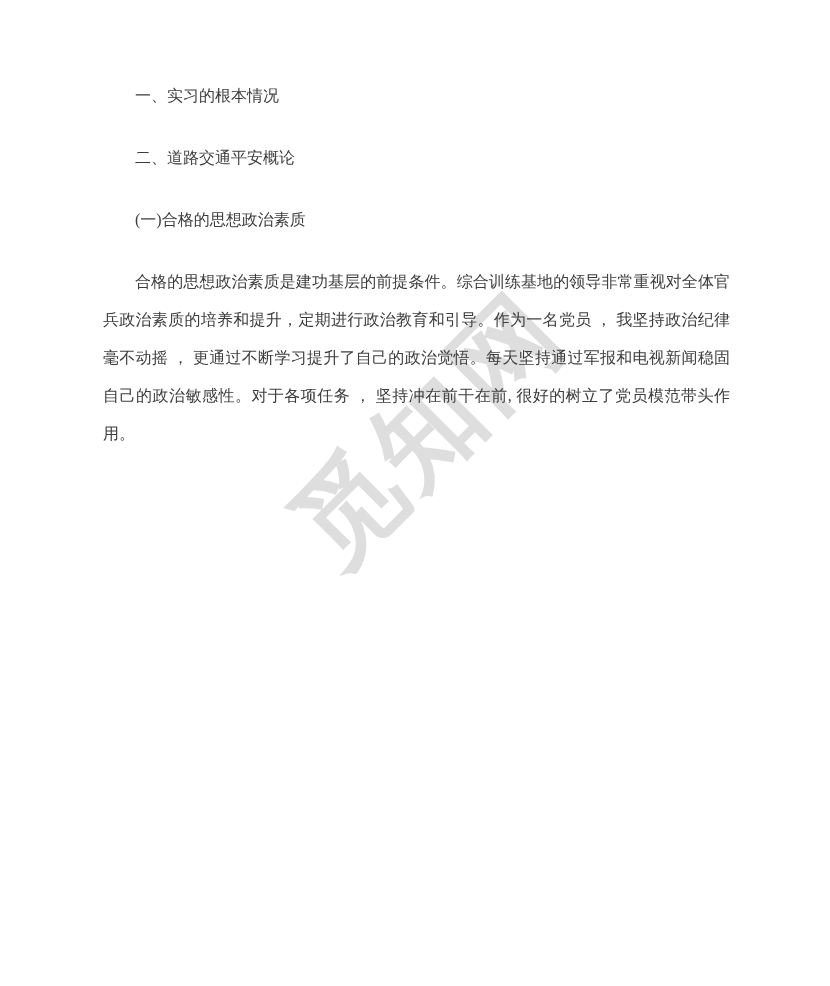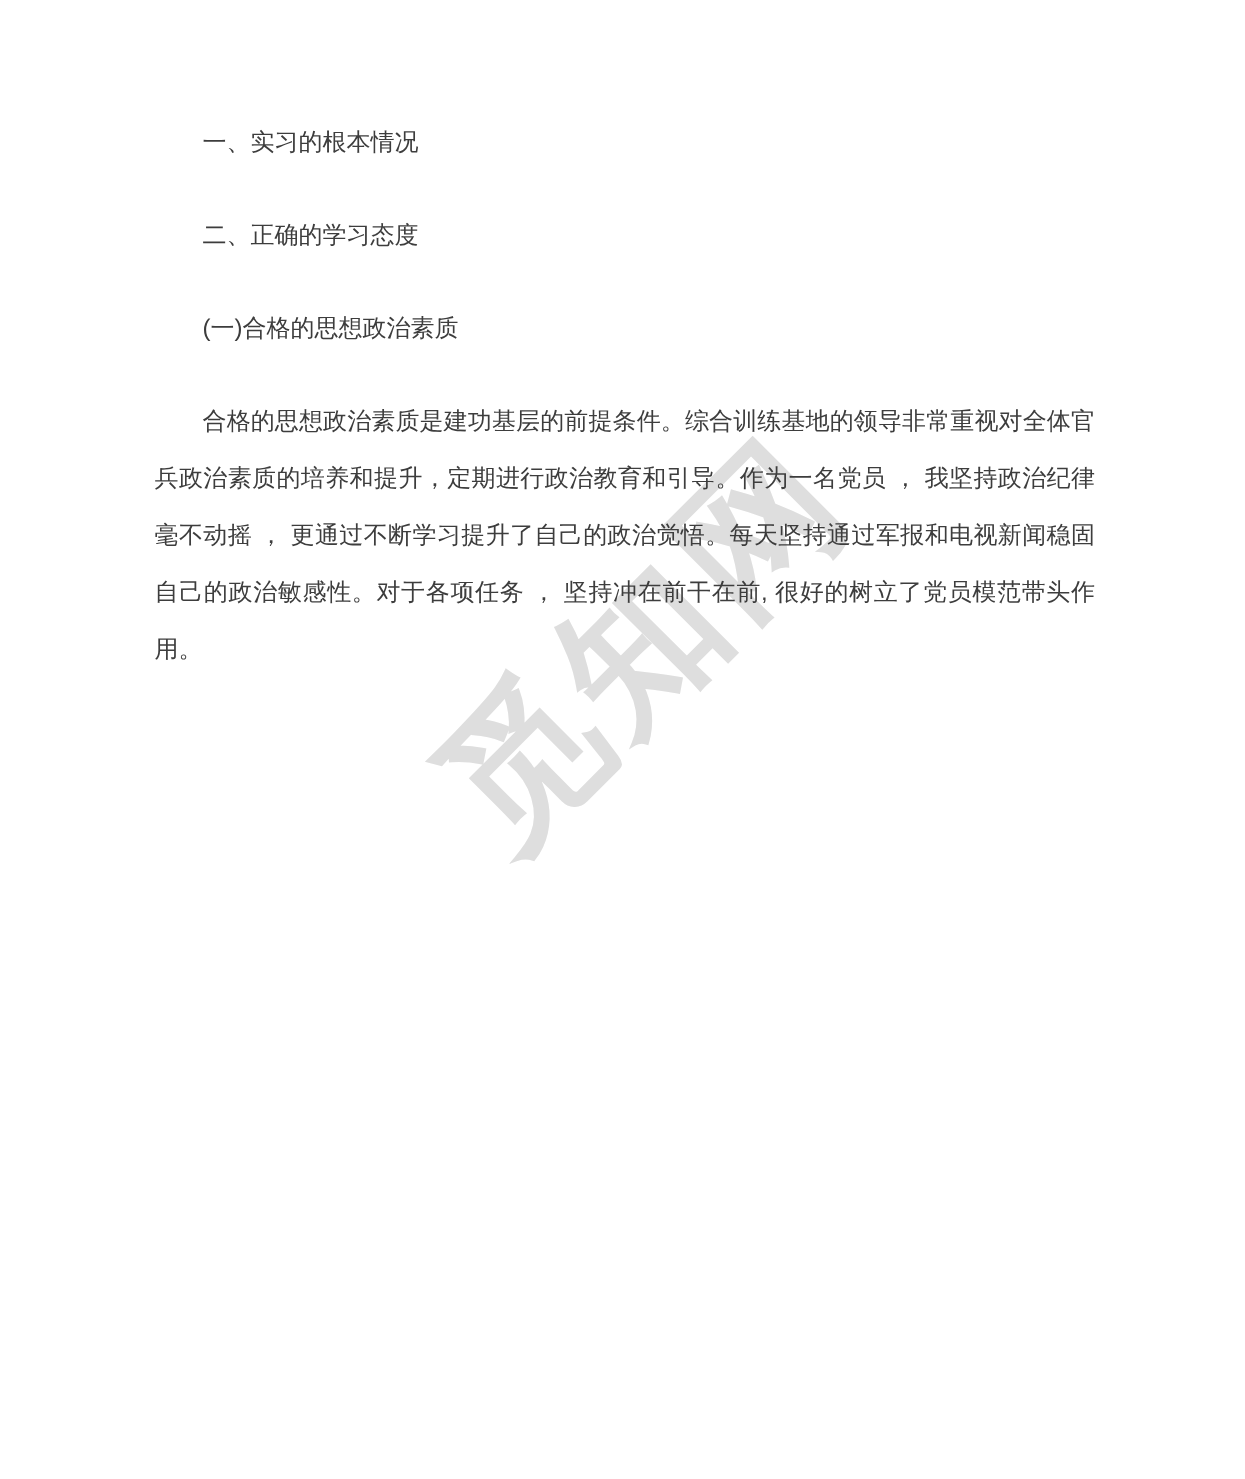--- a/index.html
+++ b/index.html
@@ -35,35 +35,36 @@
     padding: 77px 100px 0 103px;
     color: #3d3d3d;
     font-size: 16px;
     line-height: 38px;
     text-align: justify;
     text-justify: inter-ideograph;
   }
   .block {
     margin: 0;
     text-indent: 32px;
+    font-family: Liberation Serif, serif;
   }
   .block.heading {
     margin-bottom: 24px;
     font-weight: 400;
   }
   .block.paragraph {
     margin-bottom: 6px;
   }
 </style>
 </head>
 <body>
 
 <div class="page">
   <div class="watermark">
     <span>觅知网</span>
   </div>
   <div class="content" id="doc-content">
       <p class="block heading">一、实习的根本情况</p>
-      <p class="block heading">二、正确的学习态度</p>
+      <p class="block heading">二、道路交通平安概论</p>
       <p class="block heading">(一)合格的思想政治素质</p>
       <p class="block paragraph">合格的思想政治素质是建功基层的前提条件。综合训练基地的领导非常重视对全体官兵政治素质的培养和提升，定期进行政治教育和引导。作为一名党员 ， 我坚持政治纪律毫不动摇 ， 更通过不断学习提升了自己的政治觉悟。每天坚持通过军报和电视新闻稳固自己的政治敏感性。对于各项任务 ， 坚持冲在前干在前, 很好的树立了党员模范带头作用。</p>
     </div>
 </div>
 
 </body></html>

